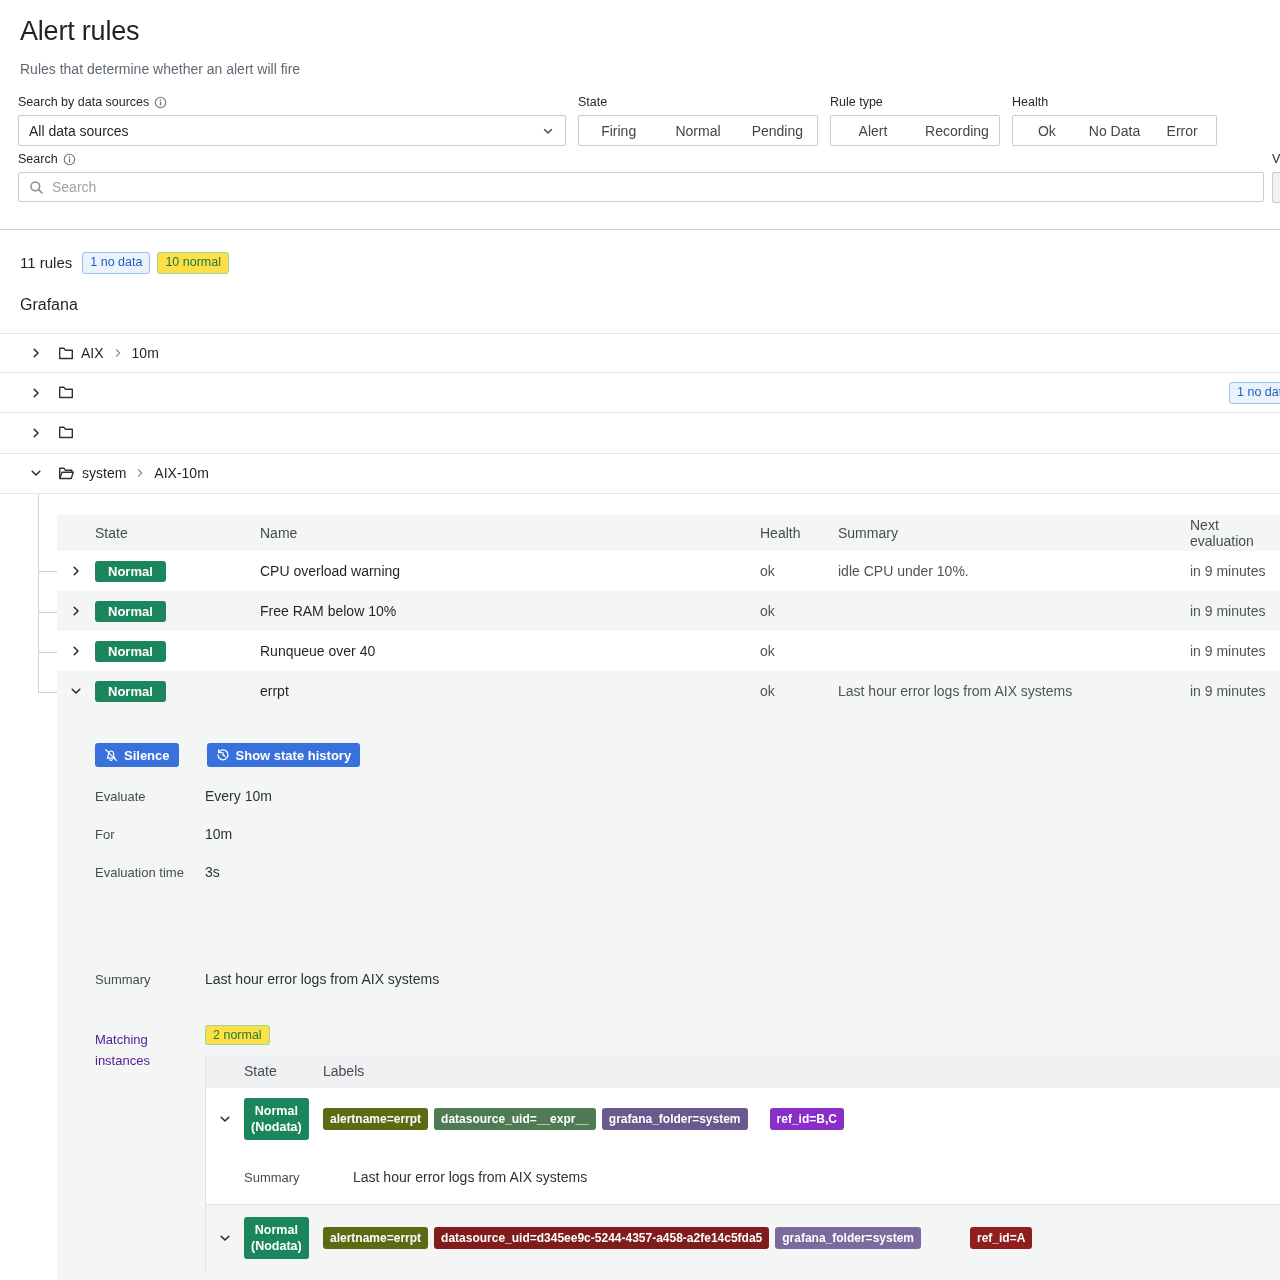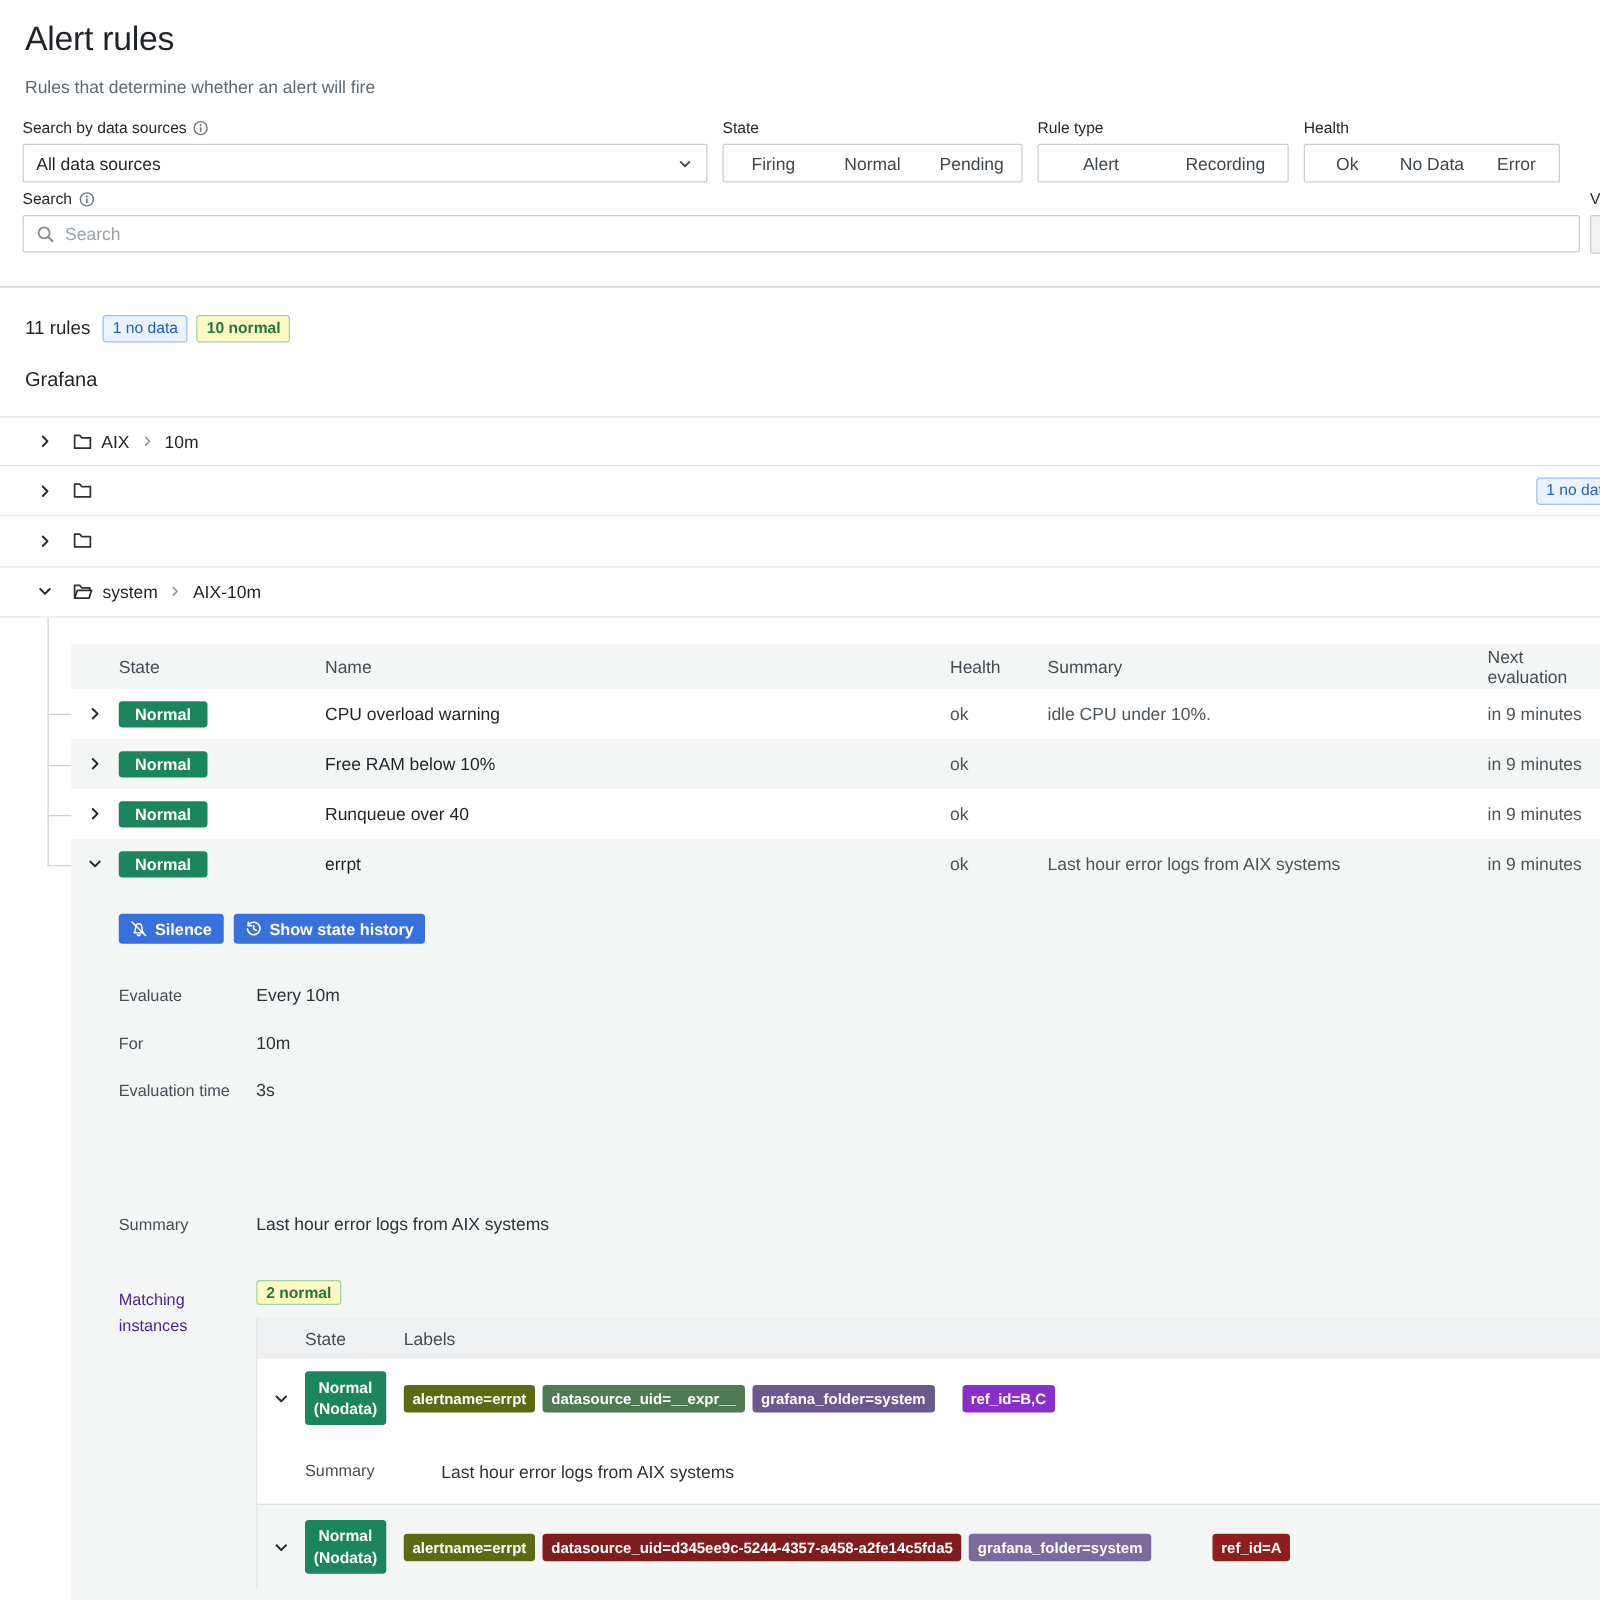--- a/index.html
+++ b/index.html
@@ -16,35 +16,35 @@
   .page-subtitle { left:20px; top:61px; font-size:14px; color:#5f6973; }
 
   
   .filters { left:18px; top:95px; display:flex; gap:12px; }
   .field { display:flex; flex-direction:column; }
   .field-label { font-size:12.5px; font-weight:500; color:#24292e; margin-bottom:6px; display:flex; align-items:center; gap:5px; }
   .control { height:31px; border:1px solid #c9ccd0; border-radius:2px; background:#fff; display:flex; align-items:center; font-size:14px; }
   .select-box { width:548px; padding:0 10px; justify-content:space-between; cursor:pointer; }
   .radio-group { padding:0; }
   .radio-group .opt { padding:0 4px; flex:1; text-align:center; font-size:14px; color:#3f464d; cursor:pointer; }
-  .w-state { width:240px; } .w-rule { width:201px; } .w-health { width:205px; }
+  .w-state { width:240px; } .w-rule { width:170px; } .w-health { width:205px; }
 
   .search-wrap { left:18px; top:152px; }
   .search-input { width:1246px; height:30px; padding:0 10px; color:#9aa2aa; gap:8px; }
   .viewas { left:1272px; top:152px; width:120px; }
   .viewas .control { width:120px; background:#f0f1f2; }
 
   .divider { left:0; top:229px; width:1280px; height:1px; background:#c7cbcf; }
 
   
   .meta { left:20px; top:252px; display:flex; align-items:center; gap:7px; }
   .meta-count { font-size:15px; color:#1f2329; margin-right:3px; }
   .badge { font-size:12.5px; border-radius:3px; padding:2px 7px; border:1px solid; line-height:1.25; }
   .badge-info { background:#eaf2fc; border-color:#9dc0ee; color:#2060c4; }
-  .badge-success { background:#fef9c3; border-color:#9fd3a3; color:#23763b;font-weight:bold; }
+  .badge-success { background:#fde047; border-color:#9fd3a3; color:#23763b; }
 
   .section-title { left:20px; top:296px; font-size:16px; color:#1f2329; }
 
   
   .folders { left:0; top:333px; width:1280px; }
   .folder-row { height:40.2px; display:flex; align-items:center; padding-left:30px; border-bottom:1px solid #e4e6e8; position:relative; }
   .folder-row:first-child { border-top:1px solid #e4e6e8; }
   .frow-gap { width:16px; }
   .fname { font-size:14px; color:#1f2329; margin:0 9px 0 7px; }
   .fsub  { font-size:14px; color:#1f2329; margin-left:9px; }
@@ -58,21 +58,21 @@
   .t-head { height:36px; background:#f4f5f5; color:#464c54; }
   .t-row { height:40px; }
   .t-row.alt { background:#f4f5f5; }
   .t-chevron { display:flex; justify-content:center; cursor:pointer; }
   .state-badge { display:inline-block; background:#1b855e; color:#fff; font-size:13px; font-weight:bold; padding:3px 13px; border-radius:3px; }
   .cell-name { color:#1f2329; cursor:pointer; }
   .cell-dim { color:#4d545b; }
 
   
   .panel { margin-left:57px; width:1223px; height:569px; background:#f4f5f5; position:relative; }
-  .actions { position:absolute; left:38px; top:20px; display:flex; gap:8px; }
+  .actions { position:absolute; left:38px; top:32px; display:flex; gap:28px; }
   .btn { display:flex; align-items:center; gap:6px; height:24px; background:#3871dc; color:#fff;
          font-size:13px; font-weight:bold; border:none; border-radius:3px; padding:0 9px; cursor:pointer;
          font-family:"Liberation Sans", sans-serif; }
   .kv-list { position:absolute; left:38px; top:66px; }
   .kv { display:grid; grid-template-columns:110px auto; height:38px; align-items:center; }
   .kv-label { font-size:13px; color:#464c54; }
   .kv-value { font-size:14px; color:#2b3238; }
   .kv-summary { position:absolute; left:38px; top:249px; }
   .kv-matching { position:absolute; left:38px; top:314px; display:grid; grid-template-columns:110px auto; }
   .matching-label { font-size:13px; color:#4c1d95; line-height:21px; padding-top:4px; }

